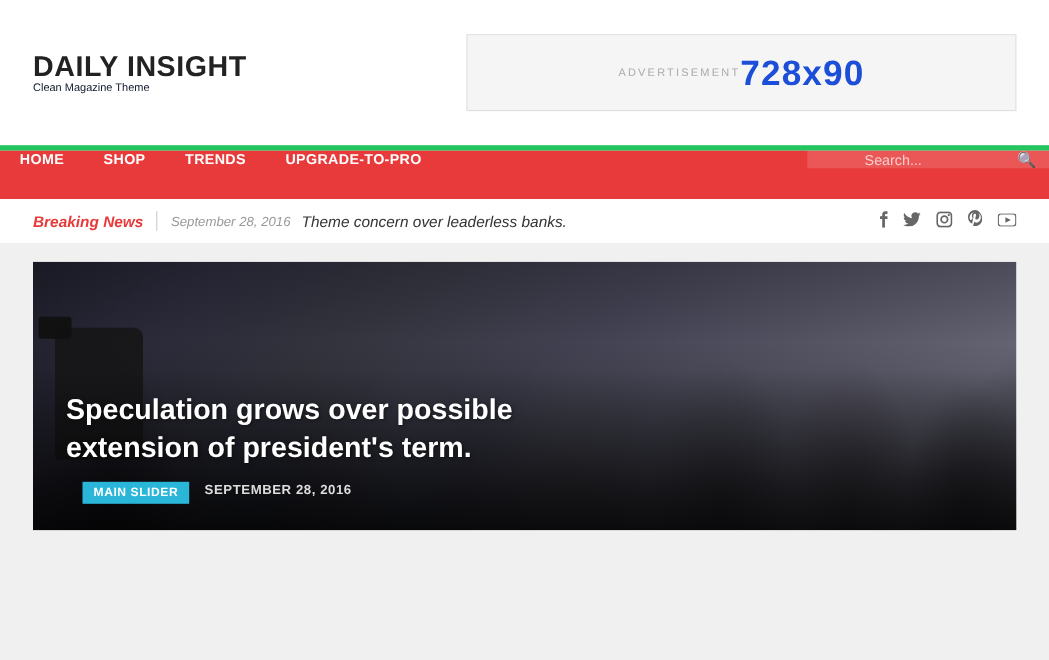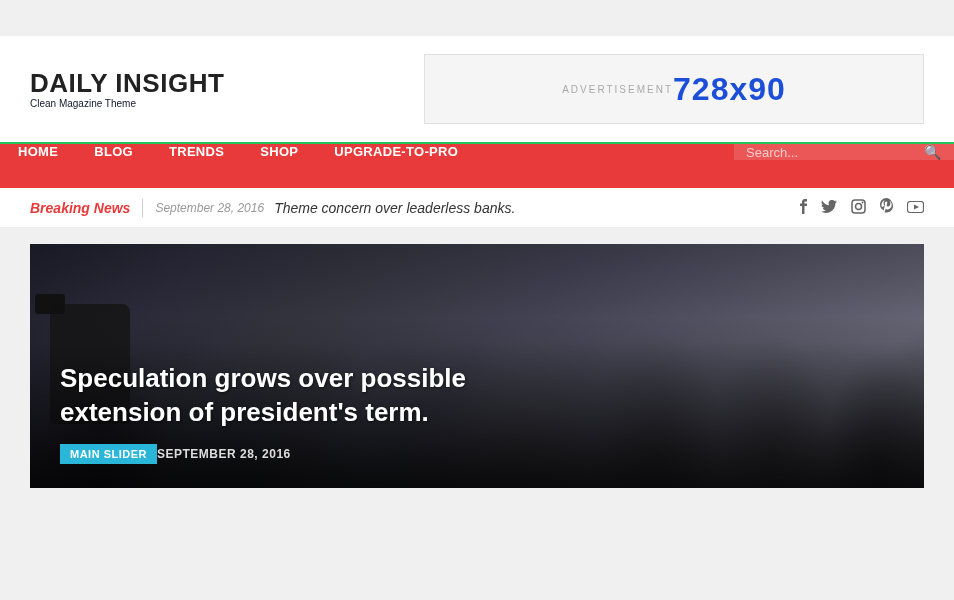--- a/index.html
+++ b/index.html
@@ -4,23 +4,22 @@
   <style>
     * { margin: 0; padding: 0; box-sizing: border-box; }
     body { font-family: Arial, sans-serif; background: #f0f0f0; width: 954px; }
 
     
     .header {
       background: #fff;
       display: flex;
       align-items: center;
       justify-content: space-between;
-      padding: 18px 30px;
-      border-bottom: 2px solid #22c55e;
-      margin-top: 36px;
+      padding: 31px 30px;
+      border-bottom: 5px solid #22c55e;
     }
     .logo-area {}
     .logo-title {
       font-size: 26px;
       font-weight: 900;
       color: #222;
       letter-spacing: 0.5px;
       line-height: 1.1;
     }
     .logo-subtitle {
@@ -84,20 +83,21 @@
       max-width: 220px;
     }
     .nav-search input {
       background: transparent;
       border: none;
       outline: none;
       color: #000000;
       font-size: 13px;
       padding: 0 12px;
       width: 100%;
+      margin-left: 40px;
     }
     .nav-search input::placeholder { color: rgba(255,255,255,0.7); }
     .nav-search-icon {
       color: #fff;
       padding: 0 12px;
       font-size: 14px;
       cursor: pointer;
     }
 
     
@@ -172,21 +172,22 @@
       color: #fff;
       font-size: 26px;
       font-weight: bold;
       line-height: 1.3;
       margin-bottom: 14px;
       max-width: 520px;
       text-shadow: 1px 1px 3px rgba(0,0,0,0.5);
     }
     .hero-meta {
       display: flex;
-      align-items: center;
+      gap: 14px;
+      margin-left: 15px;
     }
     .hero-category-badge {
       background: #29b6d8;
       color: #fff;
       font-size: 11px;
       font-weight: bold;
       padding: 4px 10px;
       text-transform: uppercase;
       letter-spacing: 0.5px;
     }
@@ -214,23 +215,22 @@
     <div class="logo-subtitle">Clean Magazine Theme</div>
   </div>
   <div class="ad-banner">
     <div class="ad-label">ADVERTISEMENT</div>
     <div class="ad-size">728x90</div>
   </div>
 </div>
 
 <nav class="nav">
   <div class="nav-item">HOME</div>
-  <div class="nav-item">BLOG</div>
+  <div class="nav-item">SHOP</div>
   <div class="nav-item">TRENDS</div>
-  <div class="nav-item">SHOP</div>
   <div class="nav-item">UPGRADE-TO-PRO</div>
   <div class="nav-search">
     <input type="text" placeholder="Search..." style="">
     <span class="nav-search-icon">🔍</span>
   </div>
 </nav>
 
 <div class="breaking-news-bar">
   <span class="breaking-news-label">Breaking News</span>
   <div class="breaking-news-divider"></div>

